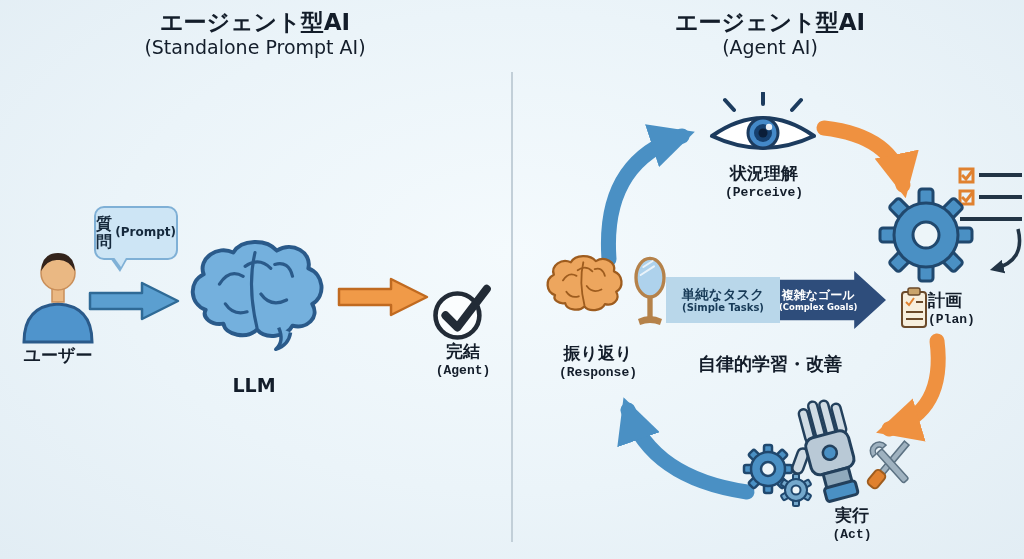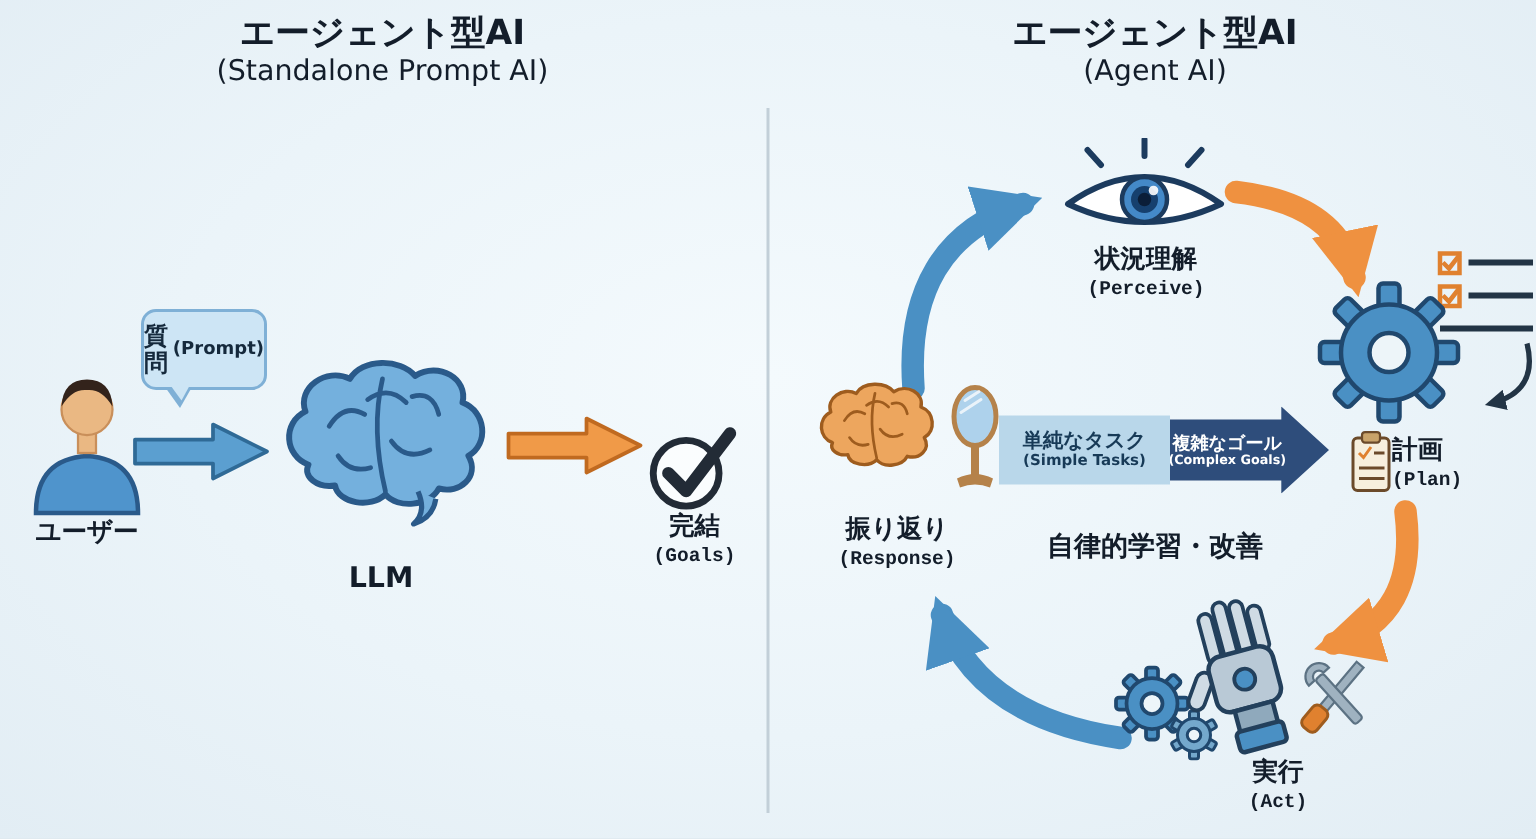--- a/index.html
+++ b/index.html
@@ -106,21 +106,21 @@
   <svg class="abs" style="left:337px;top:277px;width:94px;height:40px" viewBox="0 0 94 40">
     <polygon points="2,12 54,12 54,2 90,20 54,38 54,28 2,28" fill="#f09a48" stroke="#c06a20" stroke-width="2.5" stroke-linejoin="round"></polygon>
   </svg>
 
   <svg class="abs" style="left:430px;top:278px;width:64px;height:64px" viewBox="0 0 70 70">
     <circle cx="30" cy="41" r="24" fill="rgba(255,255,255,0.65)" stroke="#222b36" stroke-width="5"></circle>
     <path d="M17 41 L30 54 L62 12" fill="none" stroke="#222b36" stroke-width="9" stroke-linecap="round" stroke-linejoin="round"></path>
   </svg>
   <div class="abs node-label" style="left:424px;top:342px;width:78px;">
     <span class="nl-jp">完結</span>
-    <span class="nl-en">(Goals)</span>
+    <span class="nl-en">(Agent)</span>
   </div>
 
   <div class="abs divider" style="left:511px;top:72px;height:470px;"></div>
 
   <div class="abs panel-title" style="left:570px;top:8px;width:400px;">
     <div class="t1">エージェント型AI</div>
     <div class="t2">(Agent AI)</div>
   </div>
 
   <svg class="abs" style="left:706px;top:92px;width:114px;height:68px" viewBox="0 0 114 68">

